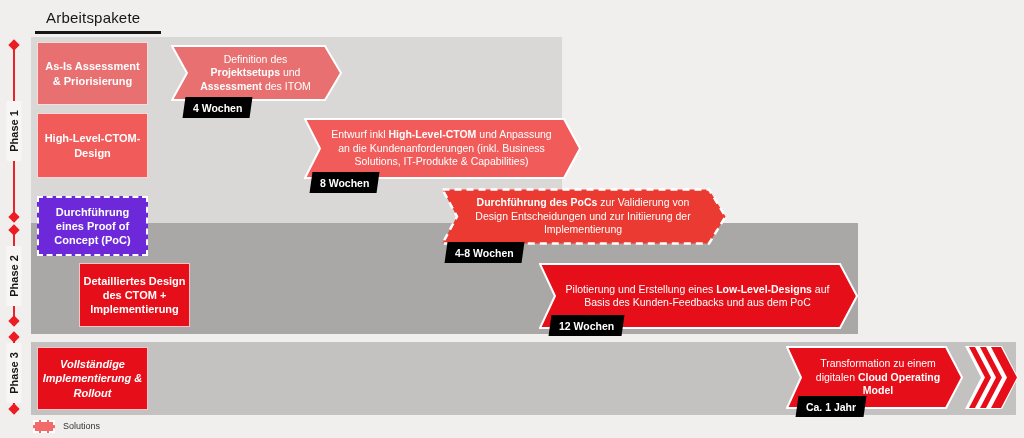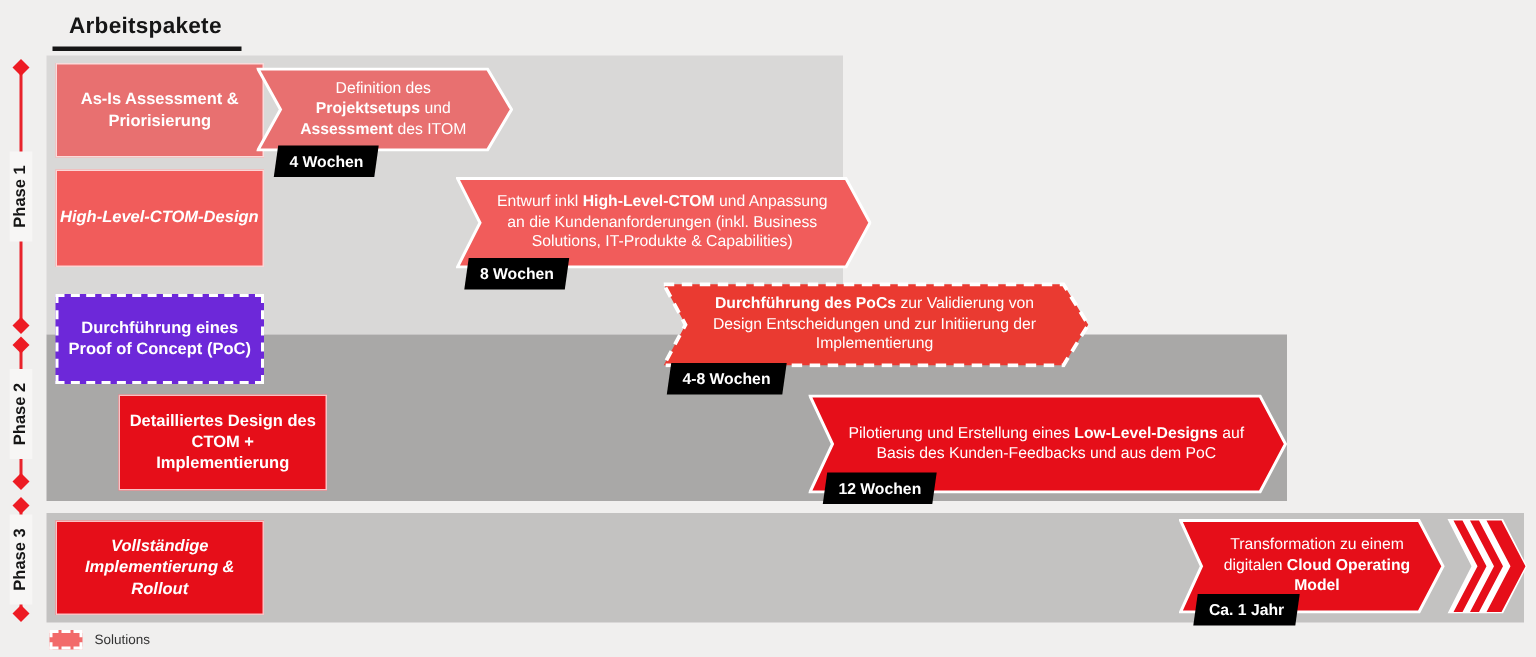--- a/index.html
+++ b/index.html
@@ -1,42 +1,42 @@
 <!DOCTYPE html>
 <html><head>
 <meta charset="utf-8">
 <style>
   html,body{margin:0;padding:0;}
   body{width:1024px;height:438px;overflow:hidden;background:#f0efee;
        font-family:"Liberation Sans", sans-serif;}
   #stage{position:relative;width:1024px;height:438px;}
 
   
-  .title{position:absolute;left:46px;top:9px;font-size:15px;font-weight:bold;color:#161616;letter-spacing:.2px;}
+  .title{position:absolute;left:46px;top:9px;font-size:15px;font-weight:normal;color:#161616;letter-spacing:.2px;}
   .title-underline{position:absolute;left:35px;top:31px;width:126px;height:3px;background:#161616;}
 
   
   .band{position:absolute;}
   .band1{left:31px;top:37px;width:531px;height:186px;background:#d9d8d7;}
   .band2{left:31px;top:223px;width:827px;height:111px;background:#a9a8a7;}
   .band3{left:31px;top:342px;width:985px;height:73px;background:#c3c2c1;}
 
   
   .rail{position:absolute;left:13px;width:2px;background:#e8232b;}
   .diamond{position:absolute;left:10px;width:8px;height:8px;background:#ed1b23;transform:rotate(45deg);}
   .phase-label{position:absolute;left:14px;width:60px;height:15px;line-height:15px;
     font-size:11px;font-weight:bold;color:#161616;text-align:center;background:#f7f6f5;
     transform:translate(-50%,-50%) rotate(-90deg);}
 
   
-  .wp{position:absolute;left:37px;width:139px;display:flex;align-items:center;justify-content:flex-start;
+  .wp{position:absolute;left:37px;width:111px;display:flex;align-items:center;justify-content:flex-start;
       text-align:center;color:#fff;font-weight:bold;font-size:11px;line-height:1.3;
       padding:4px 2px;box-sizing:border-box;border:1px solid rgba(255,255,255,.75);}
   .wp1{top:42px;height:63px;background:#e87070;}
-  .wp2{top:113px;height:65px;background:#f15c5b;font-style:italic;}
+  .wp2{top:113px;height:65px;background:#f15c5b;}
   .wp3{top:196px;height:60px;background:#6d28d9;border:2px dashed #fff;}
   .wp4{top:263px;height:64px;background:#e60e19;margin-left:42px;}
   .wp5{top:347px;height:63px;background:#e60e19;font-style:italic;}
 
   
   .arrow{position:absolute;}
   .arrow svg{position:absolute;left:0;top:0;display:block;}
   .arrow-text{position:absolute;left:0;top:0;width:100%;height:100%;display:flex;align-items:center;
     justify-content:center;text-align:center;color:#fff;font-size:10.5px;line-height:1.28;
     padding:2px 24px 2px 22px;box-sizing:border-box;}

